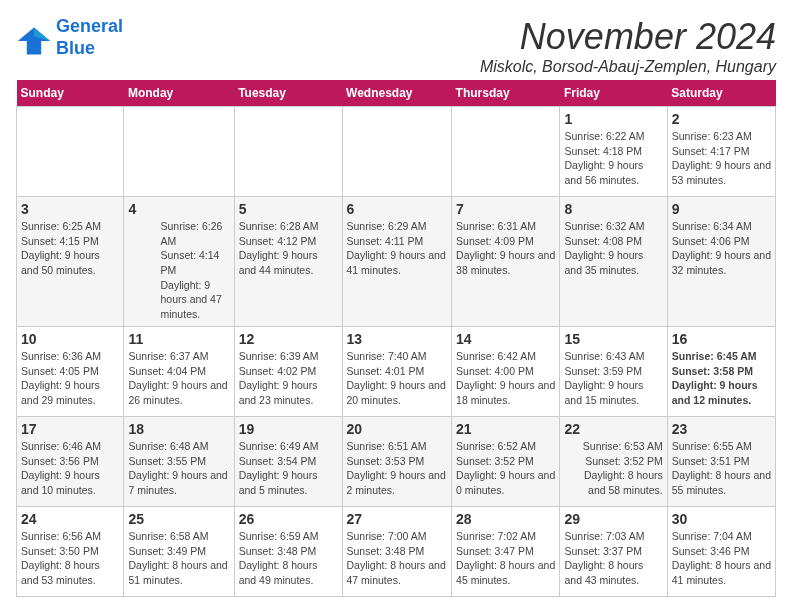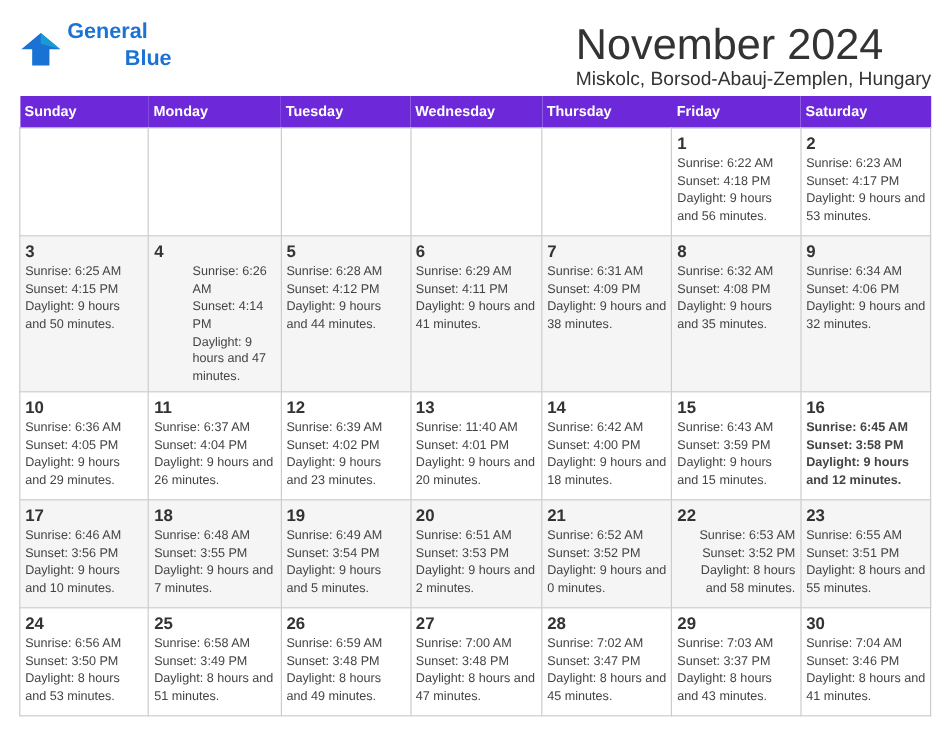--- a/index.html
+++ b/index.html
@@ -19,38 +19,39 @@
     .logo {
       display: flex;
       align-items: flex-end;
       gap: 4px;
     }
     .logo-bird {
       width: 36px;
       height: 36px;
     }
     .title-area {
-      text-align: left;
+      text-align: right;
+      font-style: italic;
     }
     .main-title {
       font-size: 36px;
       font-weight: normal;
       color: #333;
     }
     .subtitle {
       font-size: 16px;
       color: #333;
     }
     table {
       width: 100%;
       border-collapse: collapse;
       font-size: 11px;
     }
     thead tr th {
-      background: #6d28d9;
+      background: #be185d;
       color: #fff;
       padding: 6px 4px;
       text-align: left;
       font-weight: bold;
       font-size: 12px;
     }
     tbody tr td {
       border: 1px solid #ccc;
       vertical-align: top;
       padding: 4px;
@@ -88,21 +89,21 @@
 
 <div class="header-area">
   <div class="logo">
     <svg class="logo-bird" viewBox="0 0 40 40" xmlns="http://www.w3.org/2000/svg">
       <polygon points="20,5 38,20 28,20 28,35 12,35 12,20 2,20" fill="#1a73d4"></polygon>
       <polygon points="20,5 38,20 20,15" fill="#1a9ad4"></polygon>
     </svg>
     <div>
       <div style="font-size:18px;font-weight:bold;color:#333;line-height:1.2;">
         <span style="color:#1a73d4;">General</span><br>
-        <span style="color:#1a73d4;margin-left:48px;">Blue</span>
+        <span style="color:#1a73d4;">Blue</span>
       </div>
     </div>
   </div>
   <div class="title-area">
     <div class="main-title">November 2024</div>
     <div class="subtitle">Miskolc, Borsod-Abauj-Zemplen, Hungary</div>
   </div>
 </div>
 
 <table>
@@ -195,21 +196,21 @@
 Daylight: 9 hours and 26 minutes.</div>
         </td>
         <td>
           <span class="day-number">12</span>
           <div class="day-info" style="white-space: pre-line;">Sunrise: 6:39 AM
 Sunset: 4:02 PM
 Daylight: 9 hours and 23 minutes.</div>
         </td>
         <td>
           <span class="day-number">13</span>
-          <div class="day-info" style="white-space: pre-line;">Sunrise: 11:40 AM
+          <div class="day-info" style="white-space: pre-line;">Sunrise: 7:40 AM
 Sunset: 4:01 PM
 Daylight: 9 hours and 20 minutes.</div>
         </td>
         <td>
           <span class="day-number">14</span>
           <div class="day-info" style="white-space: pre-line;">Sunrise: 6:42 AM
 Sunset: 4:00 PM
 Daylight: 9 hours and 18 minutes.</div>
         </td>
         <td>

